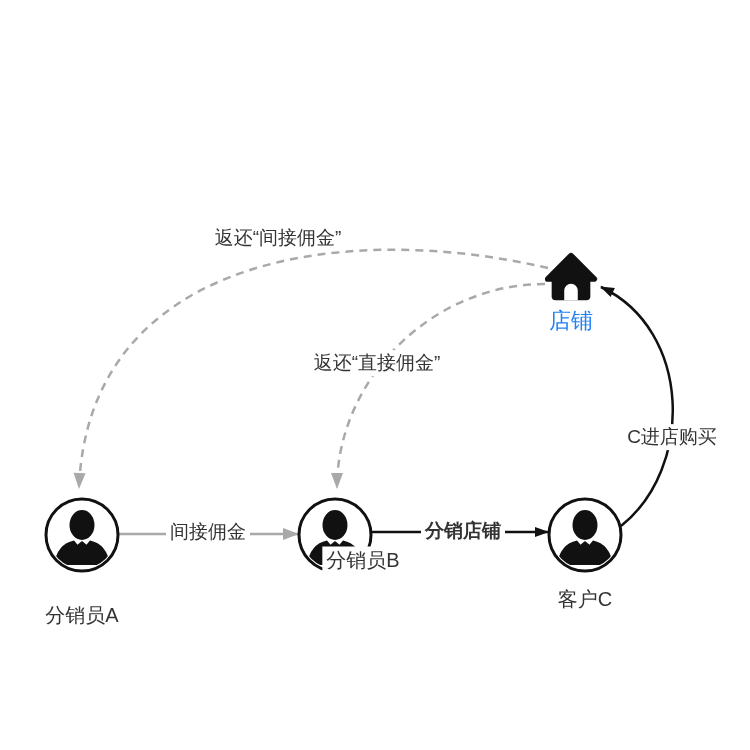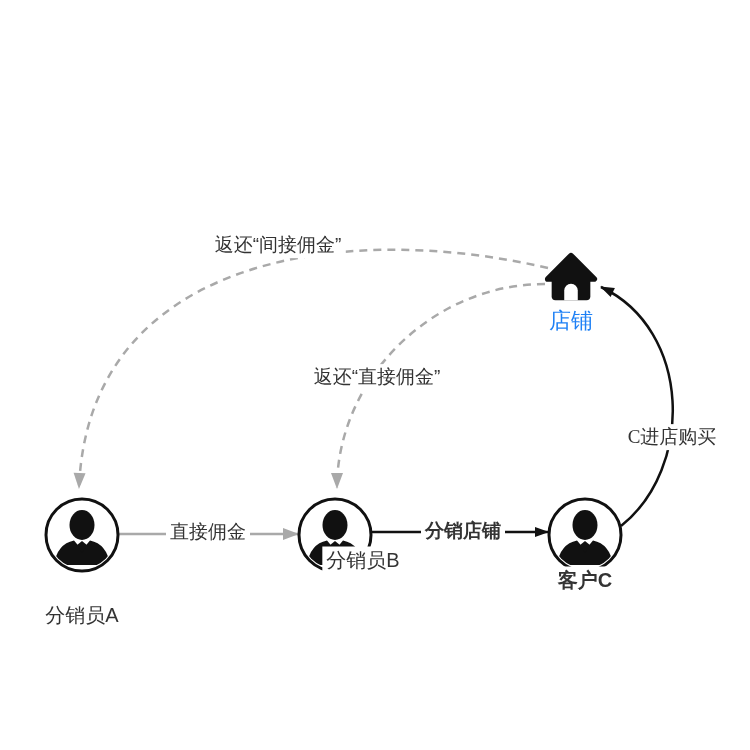--- a/index.html
+++ b/index.html
@@ -49,24 +49,24 @@
     <path d="M621,526 C694,468 692,330 601,287" stroke="#111" stroke-width="2.5" fill="none" marker-end="url(#ah-black)"></path>
     <path d="M545,284 C431,284 337,380 337,488" stroke="#a9a9a9" stroke-width="2.5" fill="none" stroke-dasharray="8,6" marker-end="url(#ah-gray)"></path>
     <path d="M548,268 C340,220 88,258 79,488" stroke="#a9a9a9" stroke-width="2.5" fill="none" stroke-dasharray="8,6" marker-end="url(#ah-gray)"></path>
 
     <use href="#house" x="542" y="248" width="58" height="58"></use>
     <use href="#person" x="42" y="495" width="80" height="80"></use>
     <use href="#person" x="295" y="495" width="80" height="80"></use>
     <use href="#person" x="545" y="495" width="80" height="80"></use>
   </svg>
 
-  <div class="lbl" style="left:278px;top:245px;">返还“间接佣金”</div>
-  <div class="lbl" style="left:377px;top:377px;">返还“直接佣金”</div>
-  <div class="lbl" style="left:672px;top:437px;font-family:Liberation Serif, serif;">C进店购买</div>
-  <div class="lbl" style="left:208px;top:532px;">直接佣金</div>
+  <div class="lbl" style="left:278px;top:238px;">返还“间接佣金”</div>
+  <div class="lbl" style="left:377px;top:363px;">返还“直接佣金”</div>
+  <div class="lbl" style="left:672px;top:437px;">C进店购买</div>
+  <div class="lbl" style="left:208px;top:532px;">间接佣金</div>
   <div class="lbl" style="left:463px;top:531px;font-weight:bold;">分销店铺</div>
 
   <div class="lbl shop-lbl" style="left:571px;top:321px;">店铺</div>
   <div class="lbl node-lbl" style="left:82px;top:584px;margin-top:31px;">分销员A</div>
   <div class="lbl node-lbl" style="left:335px;top:560px;margin-left:28px;">分销员B</div>
-  <div class="lbl node-lbl" style="left:585px;top:580px;font-weight:bold;">客户C</div>
+  <div class="lbl node-lbl" style="left:585px;top:599px;">客户C</div>
 
 </div>
 
 </body></html>

